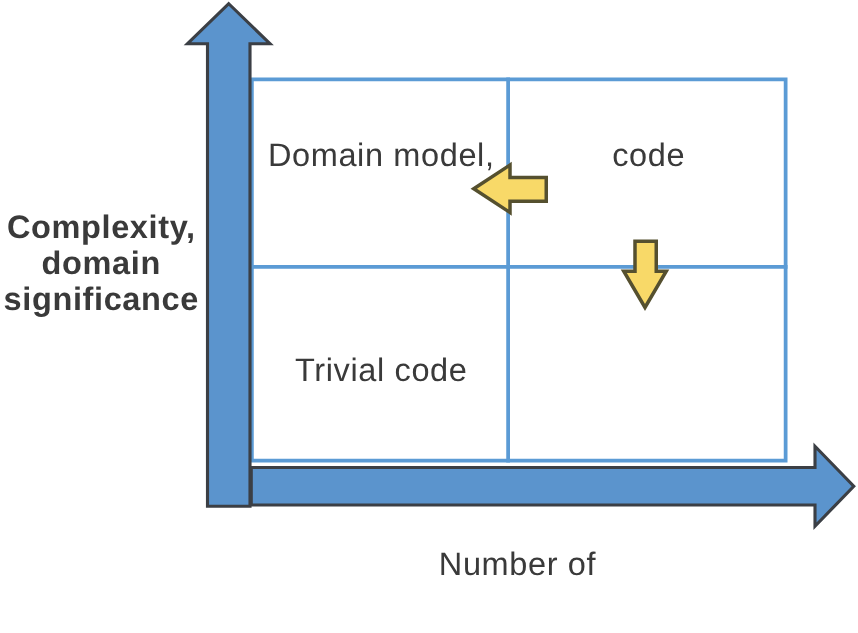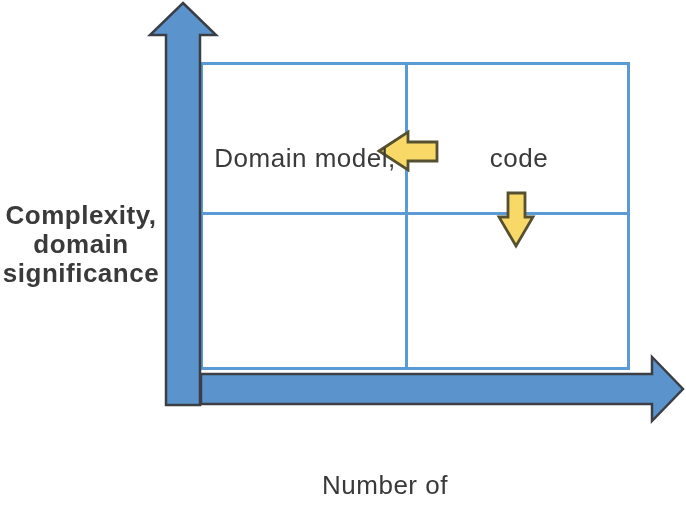--- a/index.html
+++ b/index.html
@@ -51,24 +51,23 @@
     height: 506px;
   }
   
   .label {
     position: absolute;
     text-align: center;
     font-size: 26px;
     line-height: 29px;
     letter-spacing: 0.5px;
     white-space: nowrap;
-    margin-top: 34px;
   }
   .y-axis-label    { left: 0px;   top: 167px; width: 162px; font-weight: bold; }
-  .x-axis-label    { left: 304px; top: 437px; width: 162px; }
+  .x-axis-label    { left: 333px; top: 437px; width: 162px; }
   .q-top-left      { left: 202px; top: 110px; width: 206px; }
   .q-top-right     { left: 410px; top: 110px; width: 218px; }
   .q-bottom-left   { left: 202px; top: 282px; width: 206px; }
   .q-bottom-right  { left: 410px; top: 282px; width: 218px; }
 </style>
 </head>
 <body>
 
 <div class="stage">
 
@@ -94,15 +93,16 @@
   </div>
 
   <div class="label q-top-left">
     <div>Domain model,</div>
   </div>
 
   <div class="label q-top-right">
     <div>code</div>
   </div>
 
+  <div class="label q-bottom-left">Trivial code</div>
 
 
 </div>
 
 </body></html>

